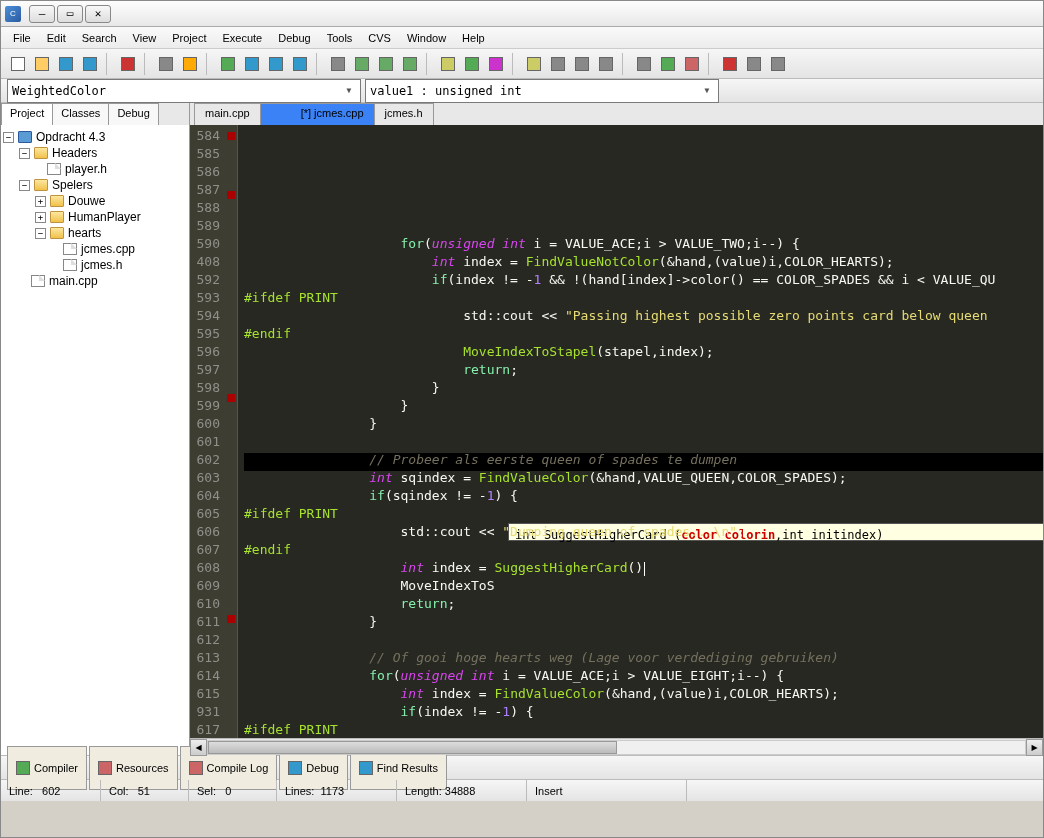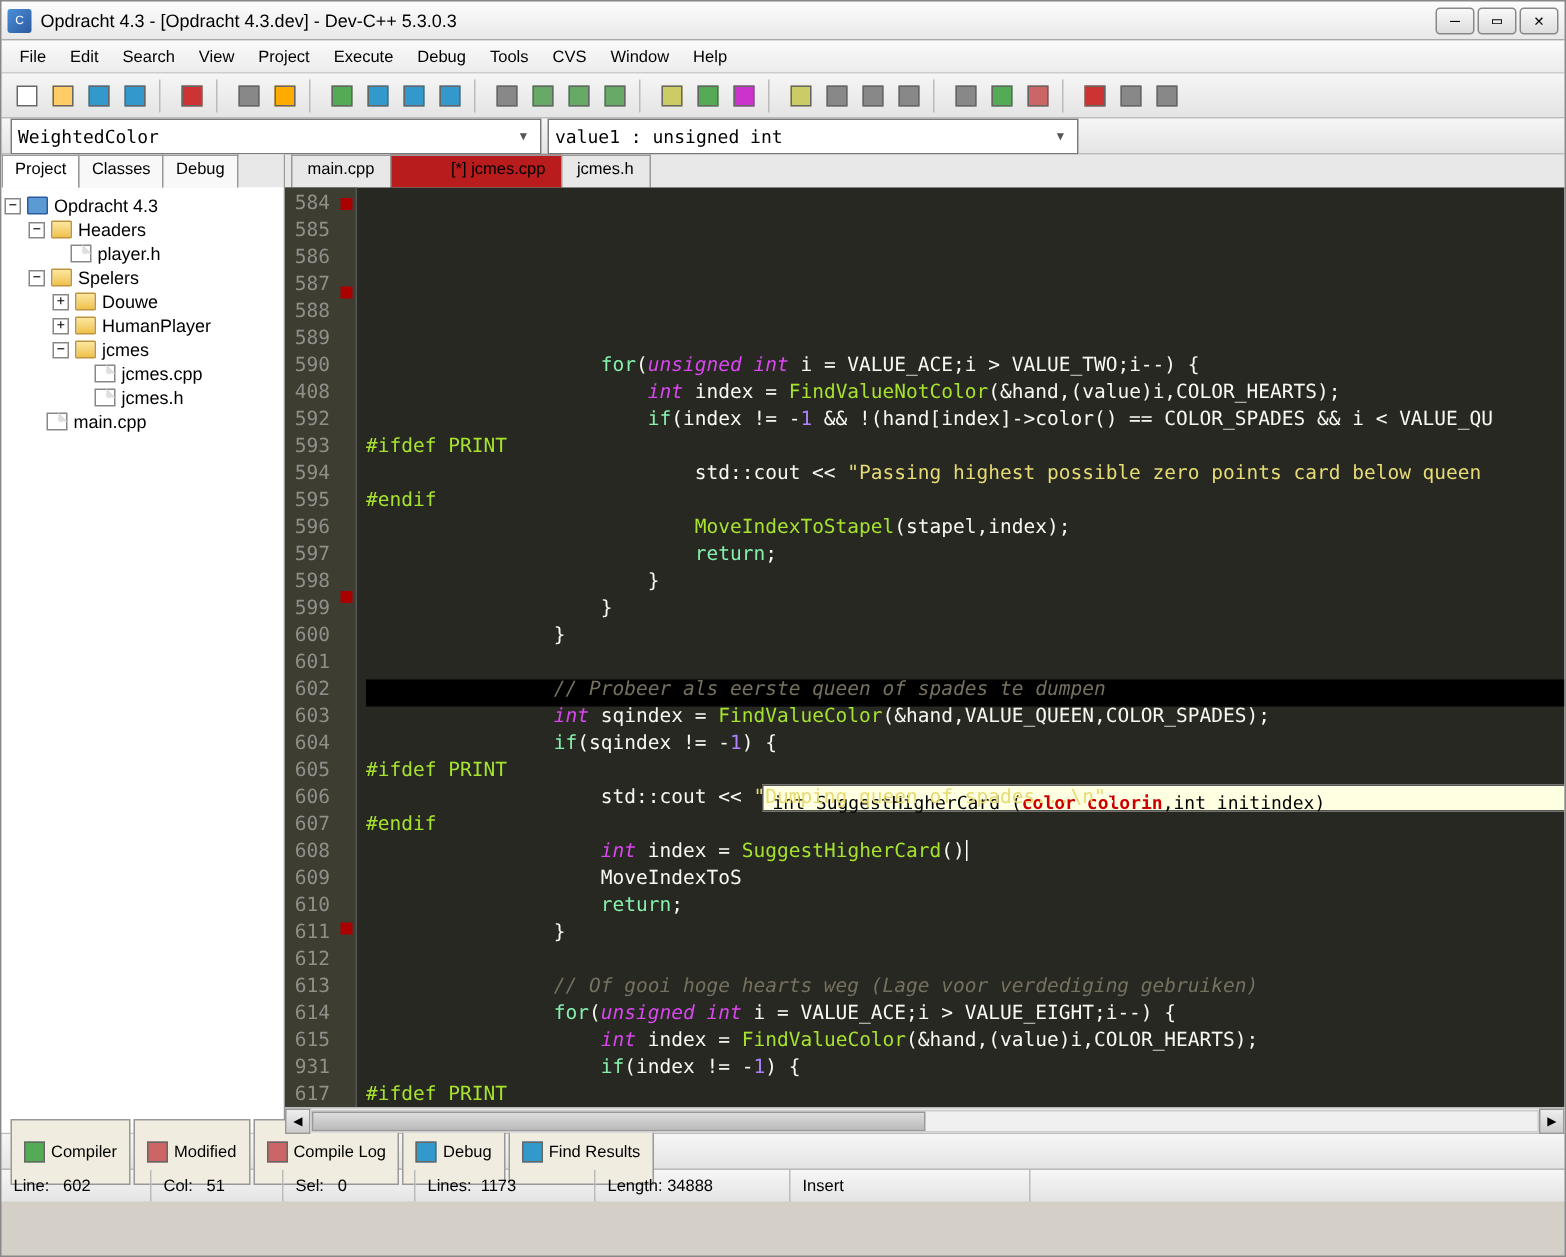--- a/index.html
+++ b/index.html
@@ -26,21 +26,21 @@
 .tree-indent { display: inline-block; }
 .tree-toggle { width: 11px; height: 11px; border: 1px solid #888; display: inline-flex; align-items: center; justify-content: center; font-size: 9px; font-family: monospace; margin-right: 4px; background: #fff; line-height: 1; }
 .tree-icon { width: 14px; height: 12px; margin-right: 4px; display: inline-block; }
 .folder-icon { background: linear-gradient(#fde79f,#f0c24c); border: 1px solid #c0943e; border-radius: 1px; }
 .file-icon { background: #fff; border: 1px solid #888; position: relative; }
 .file-icon::after { content: ""; position: absolute; top: -1px; right: -1px; border: 3px solid transparent; border-left-color: #ddd; border-bottom-color: #ddd; }
 .proj-icon { background: #5a9bd4; border: 1px solid #2c5aa0; border-radius: 1px; }
 .editor-panel { flex: 1; display: flex; flex-direction: column; background: #e8e8e8; }
 .editor-tabs { height: 22px; display: flex; padding-left: 4px; }
 .editor-tab { padding: 3px 10px; border: 1px solid #999; border-bottom: none; background: #e8e8e8; margin-right: -1px; font-size: 11px; cursor: default; }
-.editor-tab.active { background: #b91c1c; padding-left: 40px; }
+.editor-tab.active { background: #3b82f6; padding-left: 40px; }
 .code-area { flex: 1; display: flex; background: #272822; font-family: Consolas, monospace; font-size: 13px; overflow: hidden; position: relative; }
 .gutter { width: 34px; background: #3e3d32; color: #8f908a; text-align: right; padding: 2px 4px 2px 0; line-height: 18px; user-select: none; }
 .fold-gutter { width: 14px; background: #3e3d32; border-right:1px solid #555; line-height:18px; padding-top:2px; }
 .fold-mark { width:8px;height:8px;background:#a00;margin:5px auto; }
 .code-lines { flex: 1; padding: 2px 0 2px 6px; line-height: 18px; color: #f8f8f2; white-space: pre; position: relative; }
 .kw2 { color: #86efac; }
 .ty { color: #d946ef; font-style: italic; }
 .str { color: #e6db74; }
 .num { color: #ae81ff; }
 .cm { color: #75715e; font-style: italic; }
@@ -59,21 +59,20 @@
 .btab-icon { width: 14px; height: 14px; display: inline-block; }
 .status-bar { height: 22px; background: linear-gradient(#f6f6f6,#e4e4e4); border-top: 1px solid #bbb; display: flex; align-items: center; font-size: 11px; }
 .status-cell { padding: 0 8px; border-right: 1px solid #bbb; height: 100%; display: flex; align-items: center; }
 .cursor-caret { display:inline-block;width:1px;height:14px;background:#fff;vertical-align:middle;margin-left:1px; }
 </style>
 </head>
 <body>
 
 <div class="titlebar">
   <span class="titlebar-icon">C</span>
-  <span class="titlebar-title">Opdracht 4.3 - [Opdracht 4.3.dev] - Dev-C++ 5.3.0.3</span>
   <span class="winbtn">—</span>
   <span class="winbtn">▭</span>
   <span class="winbtn">✕</span>
 </div>
 
 <div class="menubar" id="menubar">
     <span class="menu-item">File</span>
     <span class="menu-item">Edit</span>
     <span class="menu-item">Search</span>
     <span class="menu-item">View</span>
@@ -232,21 +231,21 @@
       <div class="tree-item">
         <span class="tree-indent" style="width:32px"></span>
         <span class="tree-toggle">+</span>
         <span class="tree-icon folder-icon"></span>
         <span>HumanPlayer</span>
       </div>
       <div class="tree-item">
         <span class="tree-indent" style="width:32px"></span>
         <span class="tree-toggle">−</span>
         <span class="tree-icon folder-icon"></span>
-        <span>jcmes</span>
+        <span>hearts</span>
       </div>
       <div class="tree-item">
         <span class="tree-indent" style="width:60px"></span>
         <span class="tree-icon file-icon"></span>
         <span>jcmes.cpp</span>
       </div>
       <div class="tree-item">
         <span class="tree-indent" style="width:60px"></span>
         <span class="tree-icon file-icon"></span>
         <span>jcmes.h</span>
@@ -361,21 +360,21 @@
   </div>
 </div>
 
 <div class="bottom-tabs" id="bottomtabs">
     <div class="btab">
       <span class="btab-icon" style="background: rgb(85, 170, 85); border: 1px solid rgb(102, 102, 102);"></span>
       <span>Compiler</span>
     </div>
     <div class="btab">
       <span class="btab-icon" style="background: rgb(204, 102, 102); border: 1px solid rgb(102, 102, 102);"></span>
-      <span>Modified</span>
+      <span>Resources</span>
     </div>
     <div class="btab">
       <span class="btab-icon" style="background: rgb(204, 102, 102); border: 1px solid rgb(102, 102, 102);"></span>
       <span>Compile Log</span>
     </div>
     <div class="btab">
       <span class="btab-icon" style="background: rgb(51, 153, 204); border: 1px solid rgb(102, 102, 102);"></span>
       <span>Debug</span>
     </div>
     <div class="btab">

